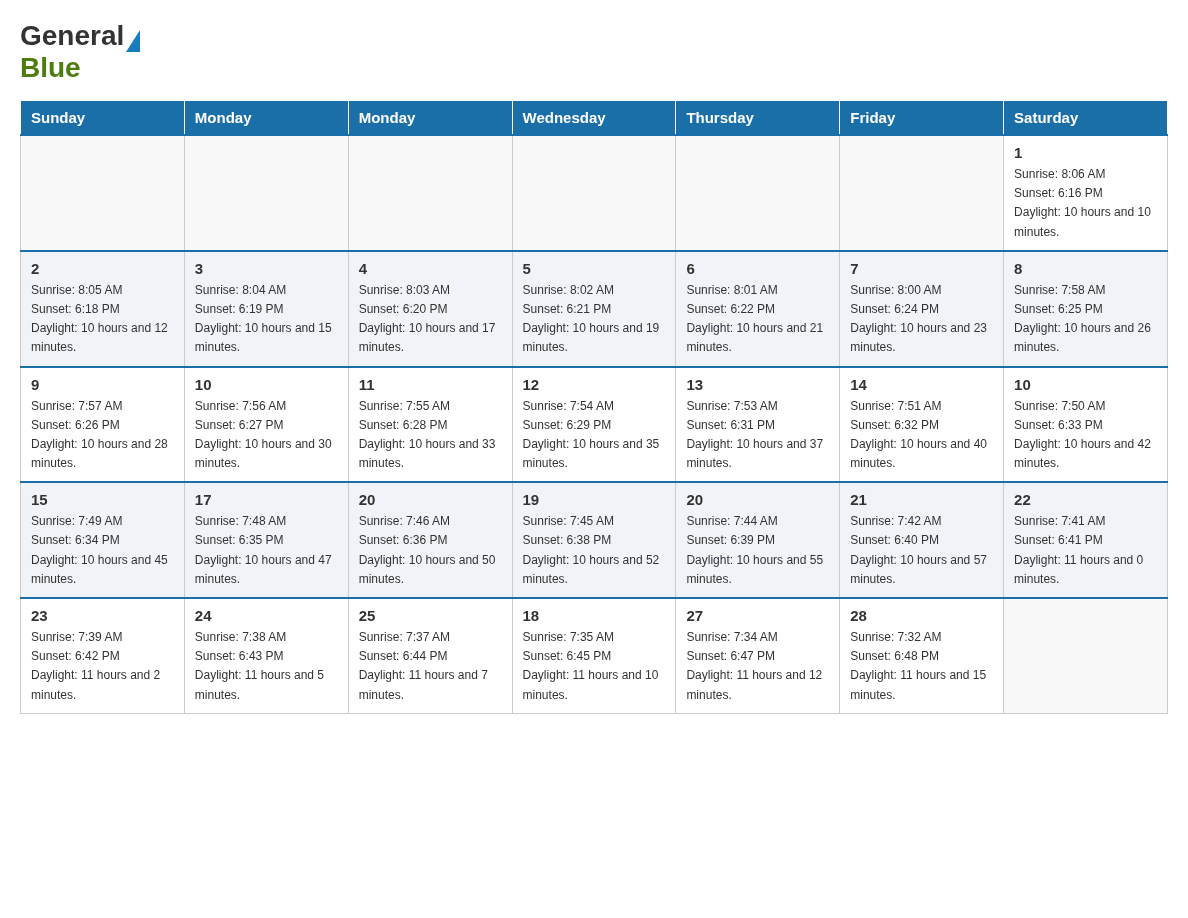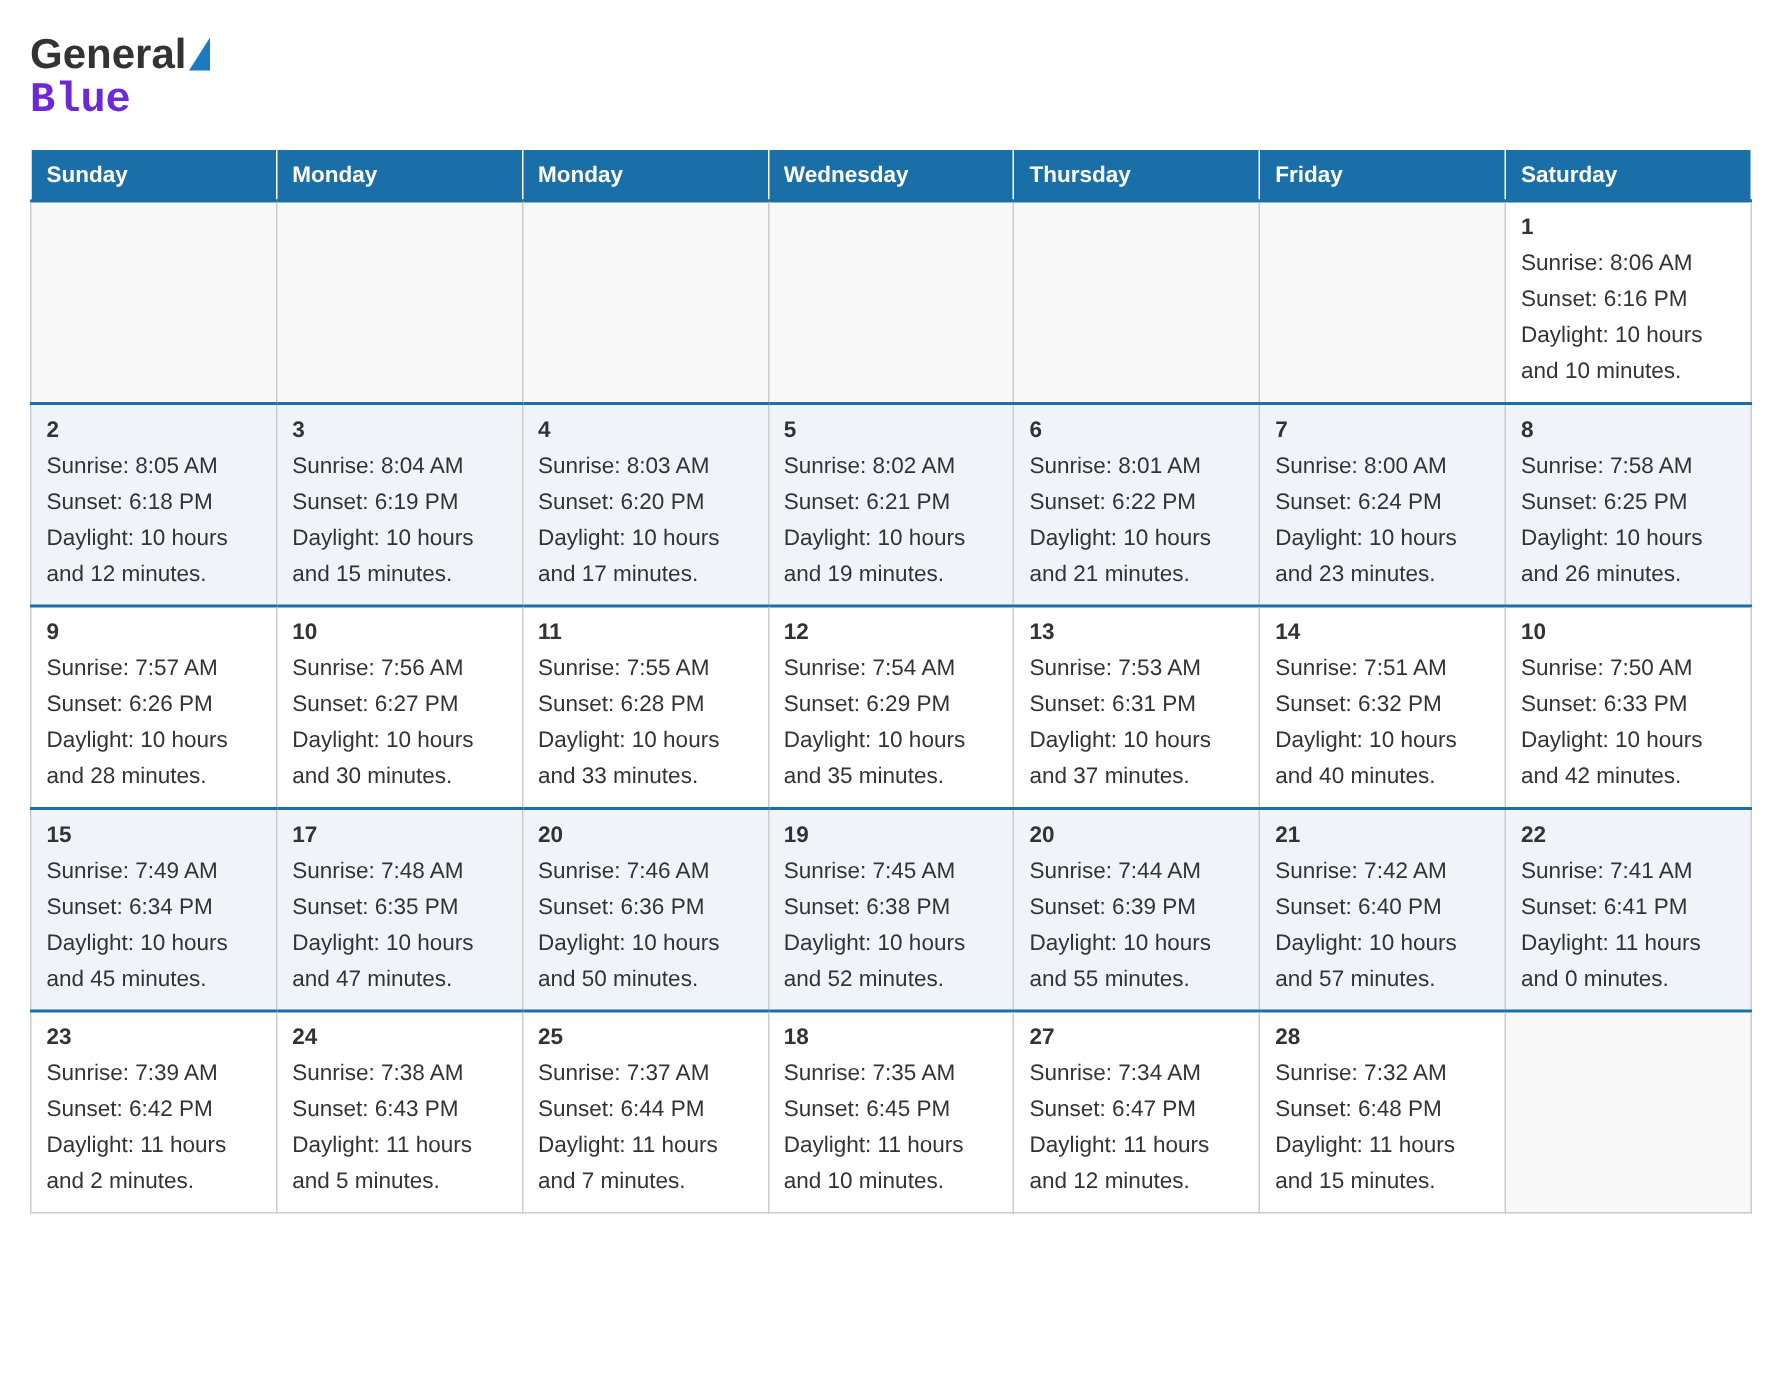--- a/index.html
+++ b/index.html
@@ -19,37 +19,36 @@
     .logo {
       display: flex;
       flex-direction: column;
       align-items: flex-start;
     }
     .logo-text {
       font-size: 28px;
       font-weight: bold;
       color: #333;
       display: flex;
-      align-items: center;
+      align-items: flex-end;
     }
     .logo-general { color: #333; }
     .logo-triangle {
       display: inline-block;
       width: 0;
       height: 0;
       border-left: 14px solid transparent;
       border-bottom: 22px solid #1a7bbf;
       margin: 0 2px;
       vertical-align: middle;
     }
     .logo-blue {
-      color: #6d28d9;
+      color: #4d7c0f;
       font-size: 28px;
       font-weight: bold;
-      font-family: Liberation Mono, monospace;
     }
     .title-section {
       text-align: right;
     }
     .month-title {
       font-size: 52px;
       font-weight: bold;
       color: #111;
       line-height: 1.1;
     }
@@ -87,21 +86,21 @@
     .calendar tr:nth-child(odd) td {
       background: #fff;
     }
     .day-num {
       font-size: 15px;
       font-weight: bold;
       display: block;
       margin-bottom: 4px;
     }
     .day-info {
-      font-size: 15px;
+      font-size: 12px;
       line-height: 1.6;
       color: #333;
     }
     .empty-cell {
       background: #f8f8f8 !important;
     }
     .week-row td {
       border-top: 2px solid #1a6fa8;
     }
   </style>

